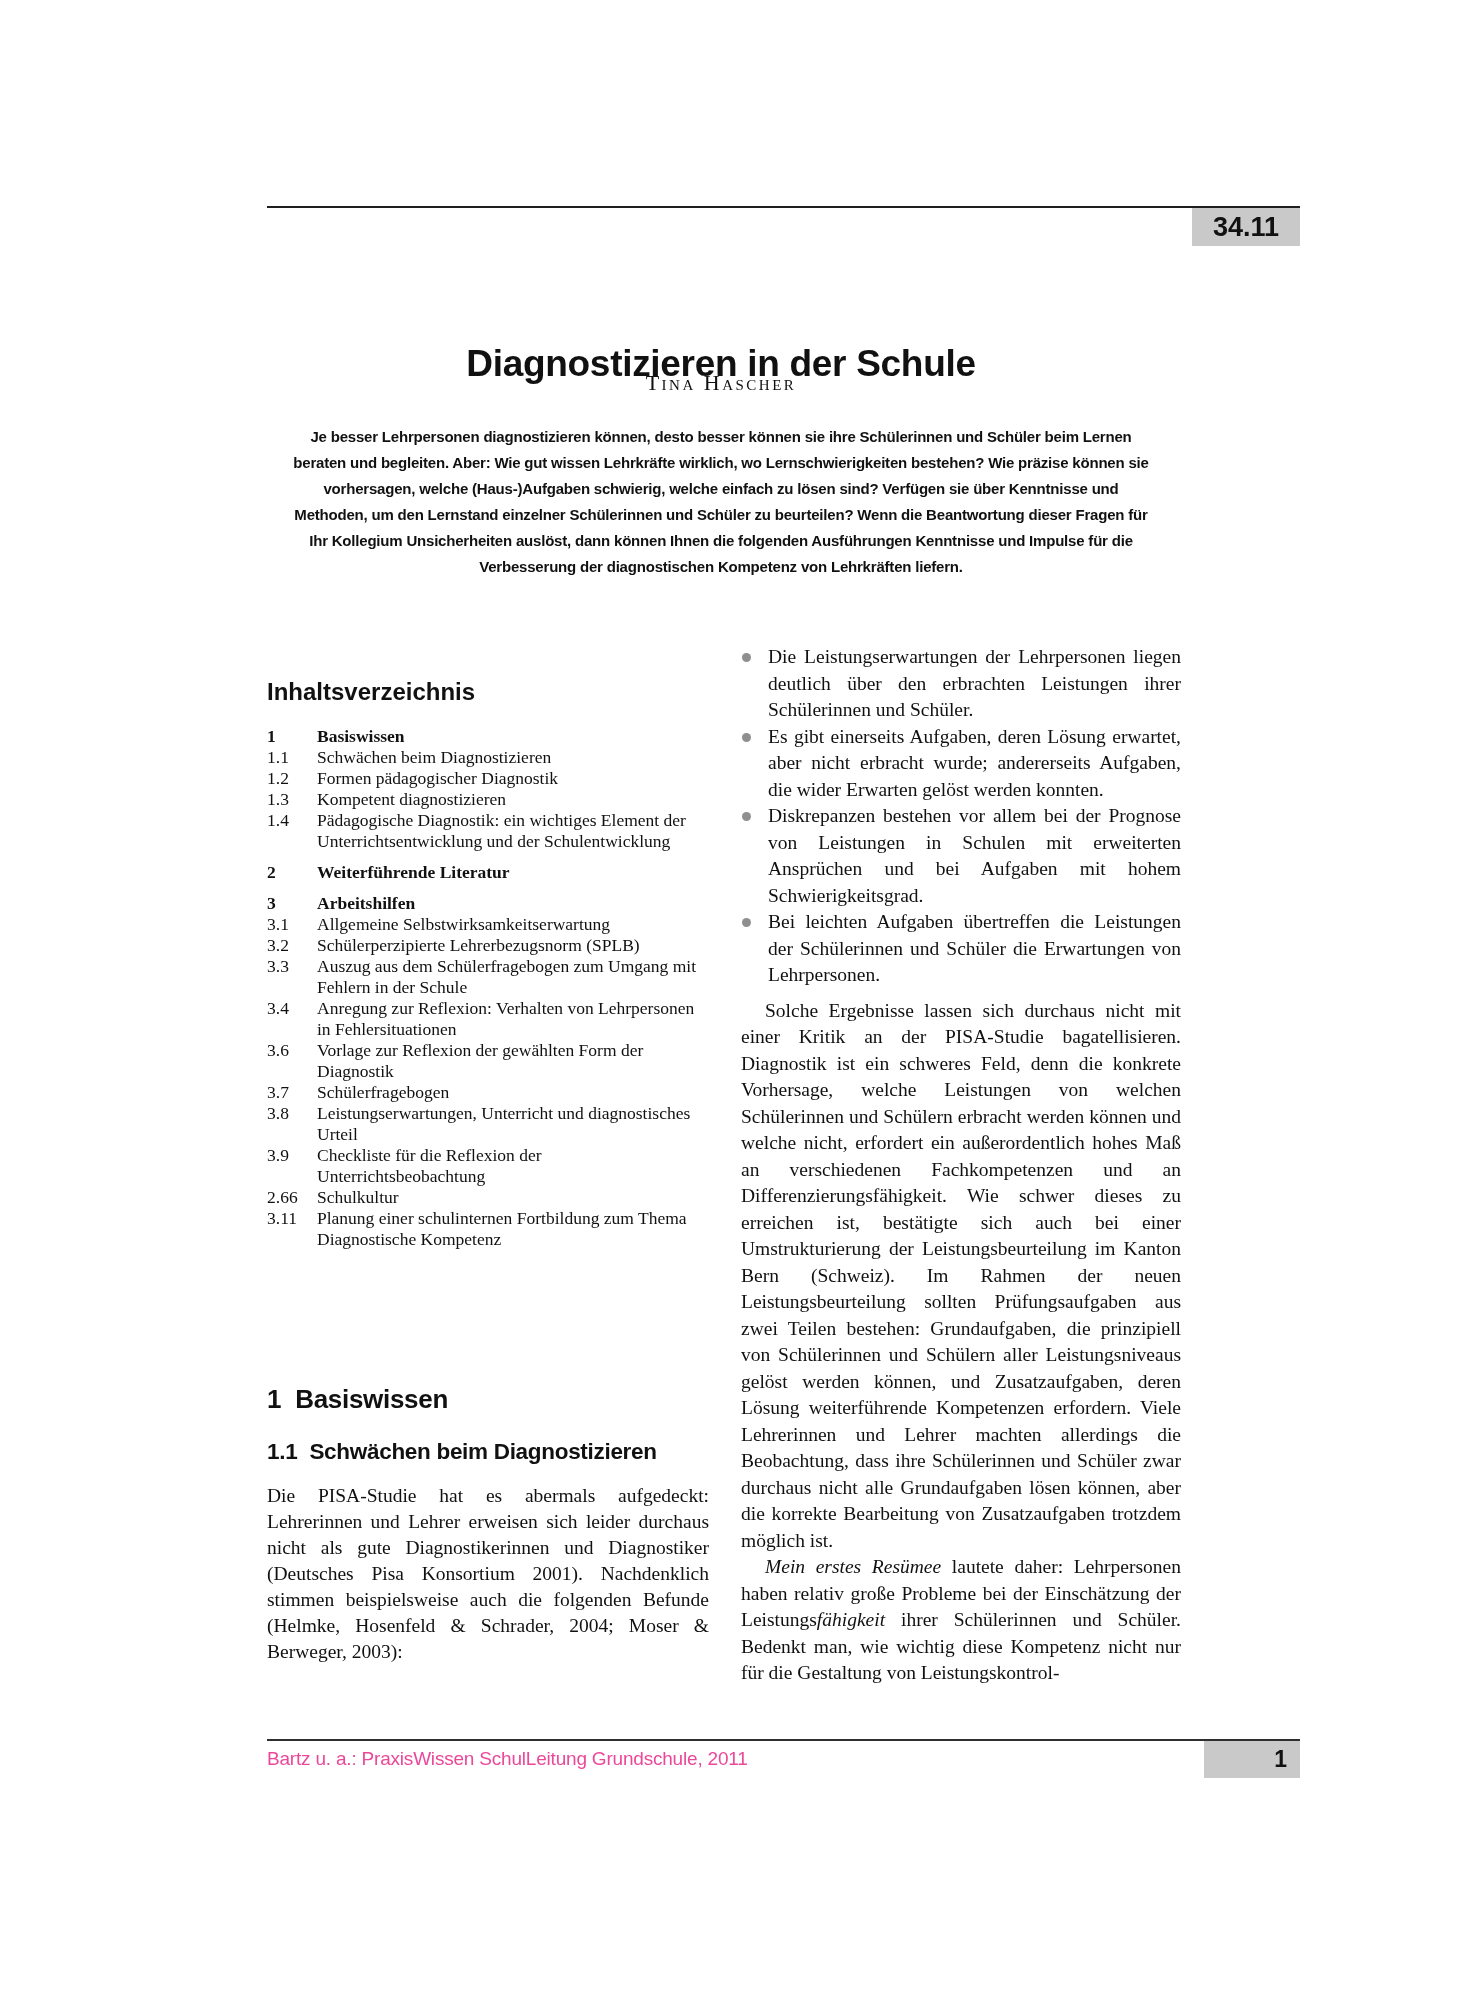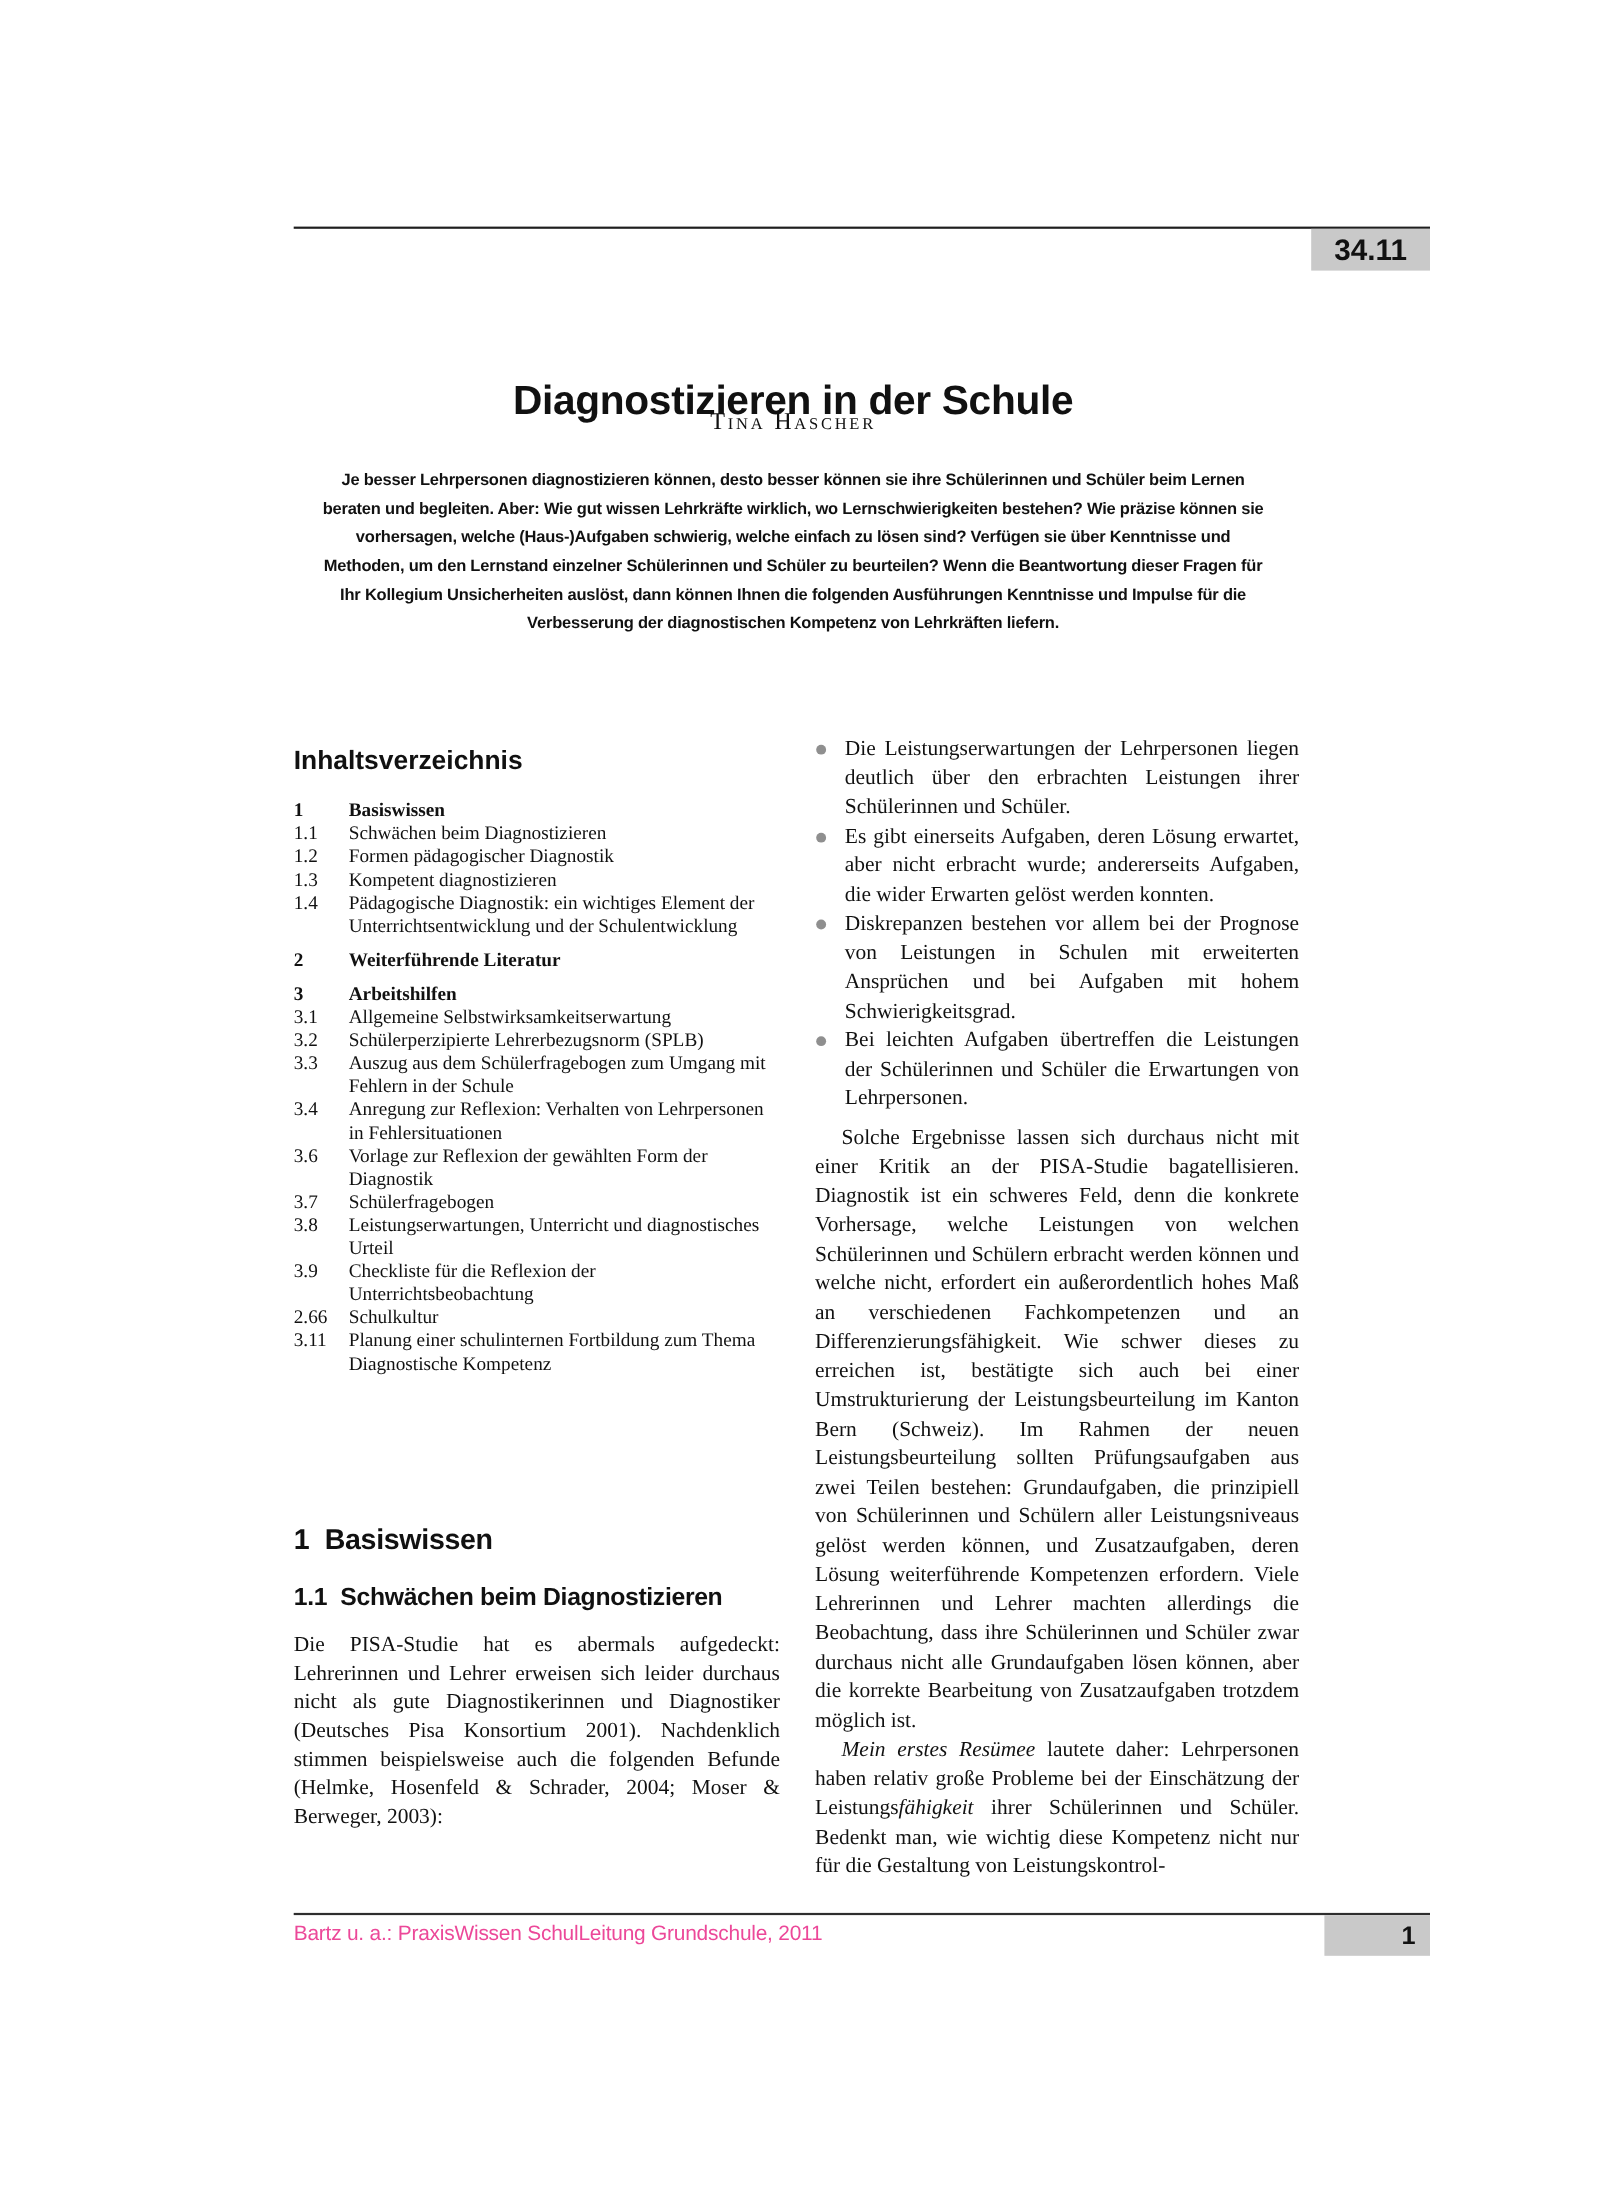--- a/index.html
+++ b/index.html
@@ -43,21 +43,21 @@
   .intro {
     position: absolute; left: 288px; top: 424px; width: 866px;
     text-align: center;
     font-family: "Liberation Sans", sans-serif;
     font-weight: 700; font-size: 15px; line-height: 26px;
     letter-spacing: -0.2px;
   }
 
   
   .col-left  { position: absolute; left: 267px; top: 678px;  width: 442px; }
-  .col-right { position: absolute; left: 741px; top: 668px; width: 440px; }
+  .col-right { position: absolute; left: 741px; top: 644px; width: 440px; }
 
   .toc-heading {
     font-family: "Liberation Sans", sans-serif;
     font-weight: 700; font-size: 24px;
     margin: 0 0 20px 0;
   }
   .toc-row {
     display: grid; grid-template-columns: 50px 1fr;
     font-size: 17.5px; line-height: 21px;
   }

